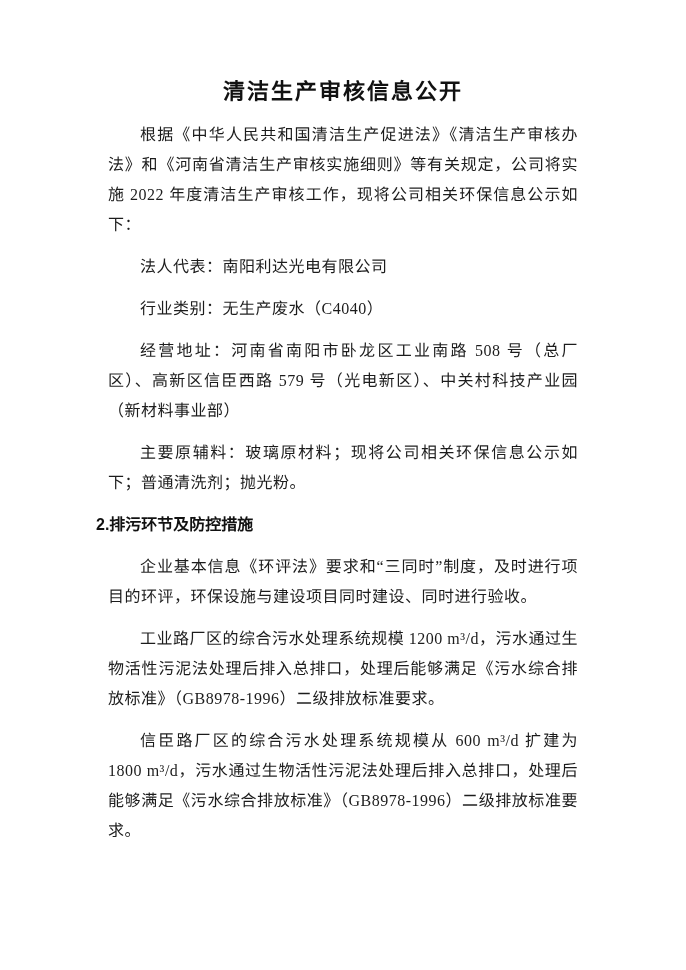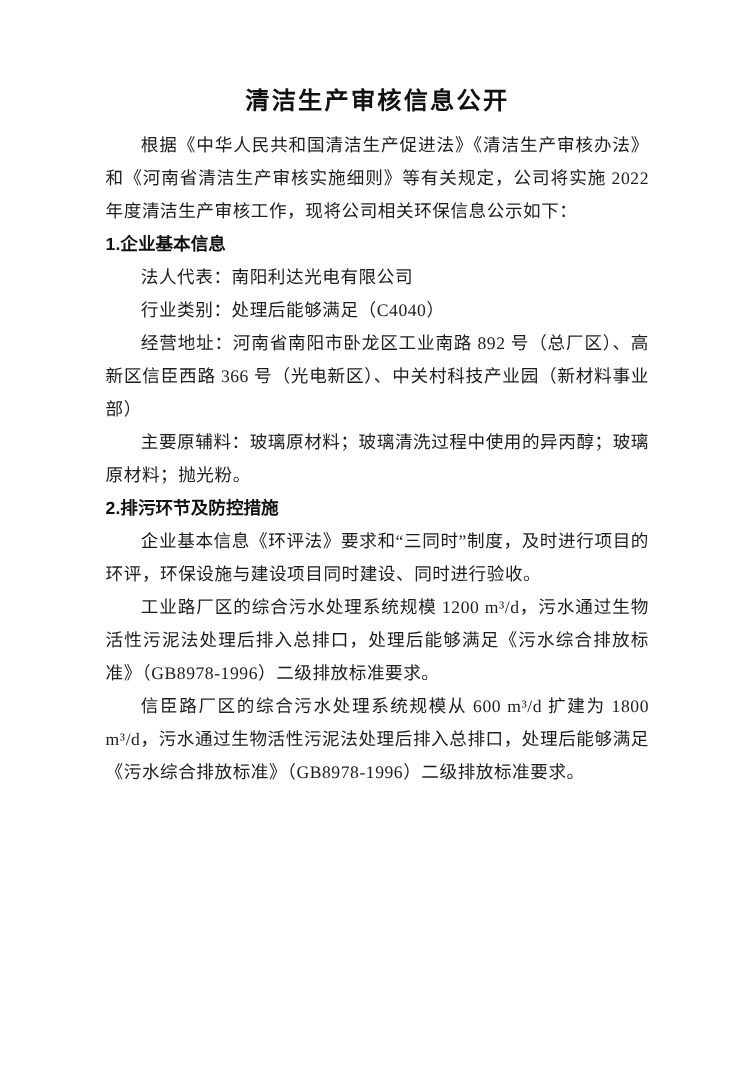--- a/index.html
+++ b/index.html
@@ -32,47 +32,46 @@
   }
   .section-heading {
     font-family: "Liberation Sans", "DejaVu Sans", sans-serif;
     font-weight: bold;
     font-size: 16px;
     line-height: 30px;
     margin: 0;
     color: #111111;
   }
   .body-par {
-    margin: 0;
+    margin: 12px;
     line-height: 30px;
     text-align: justify;
     text-indent: 2em;
     letter-spacing: 0.5px;
   }
 </style>
 </head>
 <body>
 
 <div class="page">
 
   <h1 class="doc-title">清洁生产审核信息公开</h1>
 
   <p class="body-par">根据《中华人民共和国清洁生产促进法》《清洁生产审核办法》和《河南省清洁生产审核实施细则》等有关规定，公司将实施 2022 年度清洁生产审核工作，现将公司相关环保信息公示如下：</p>
 
-  <h2 class="section-heading">1.企业基本信息</h2>
 
   <p class="body-par">法人代表：南阳利达光电有限公司</p>
 
-  <p class="body-par">行业类别：处理后能够满足（C4040）</p>
+  <p class="body-par">行业类别：无生产废水（C4040）</p>
 
 
 
-  <p class="body-par">经营地址：河南省南阳市卧龙区工业南路 892 号（总厂区）、高新区信臣西路 366 号（光电新区）、中关村科技产业园（新材料事业部）</p>
+  <p class="body-par">经营地址：河南省南阳市卧龙区工业南路 508 号（总厂区）、高新区信臣西路 579 号（光电新区）、中关村科技产业园（新材料事业部）</p>
 
-  <p class="body-par">主要原辅料：玻璃原材料；玻璃清洗过程中使用的异丙醇；玻璃原材料；抛光粉。</p>
+  <p class="body-par">主要原辅料：玻璃原材料；现将公司相关环保信息公示如下；普通清洗剂；抛光粉。</p>
 
   <h2 class="section-heading">2.排污环节及防控措施</h2>
 
   <p class="body-par">企业基本信息《环评法》要求和“三同时”制度，及时进行项目的环评，环保设施与建设项目同时建设、同时进行验收。</p>
 
 
 
 
   <p class="body-par">工业路厂区的综合污水处理系统规模 1200 m³/d，污水通过生物活性污泥法处理后排入总排口，处理后能够满足《污水综合排放标准》（GB8978-1996）二级排放标准要求。</p>
 

